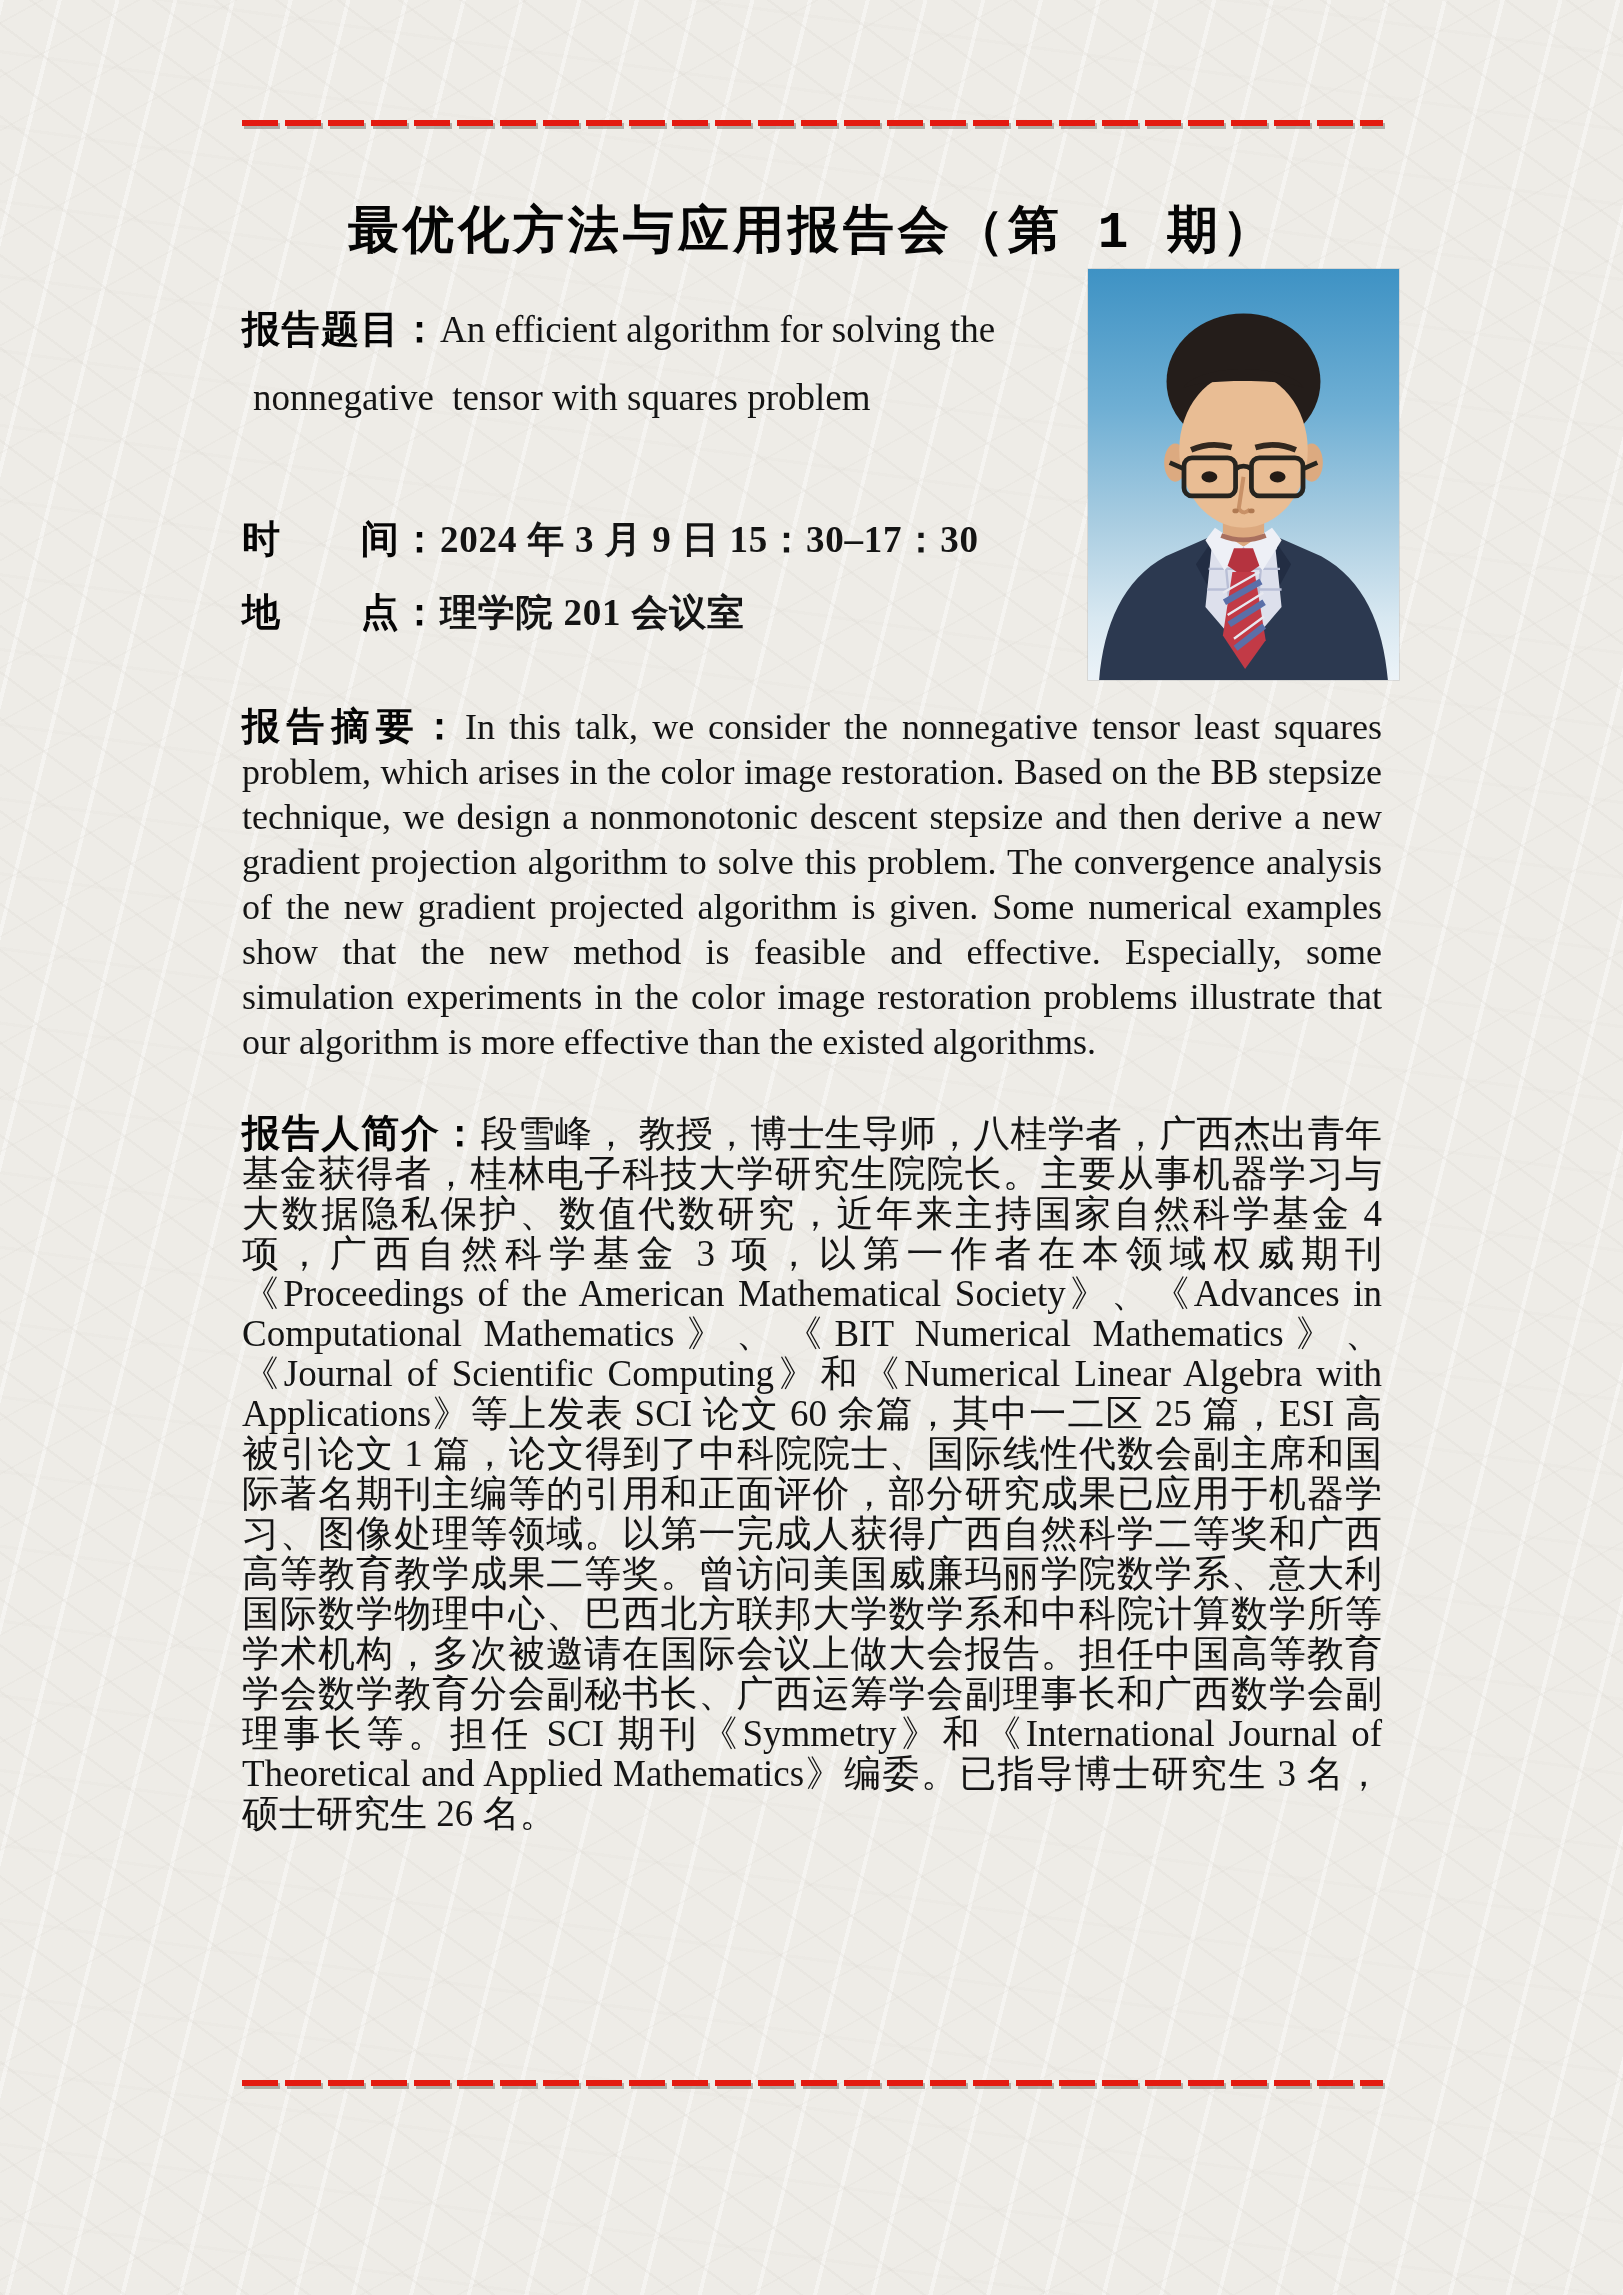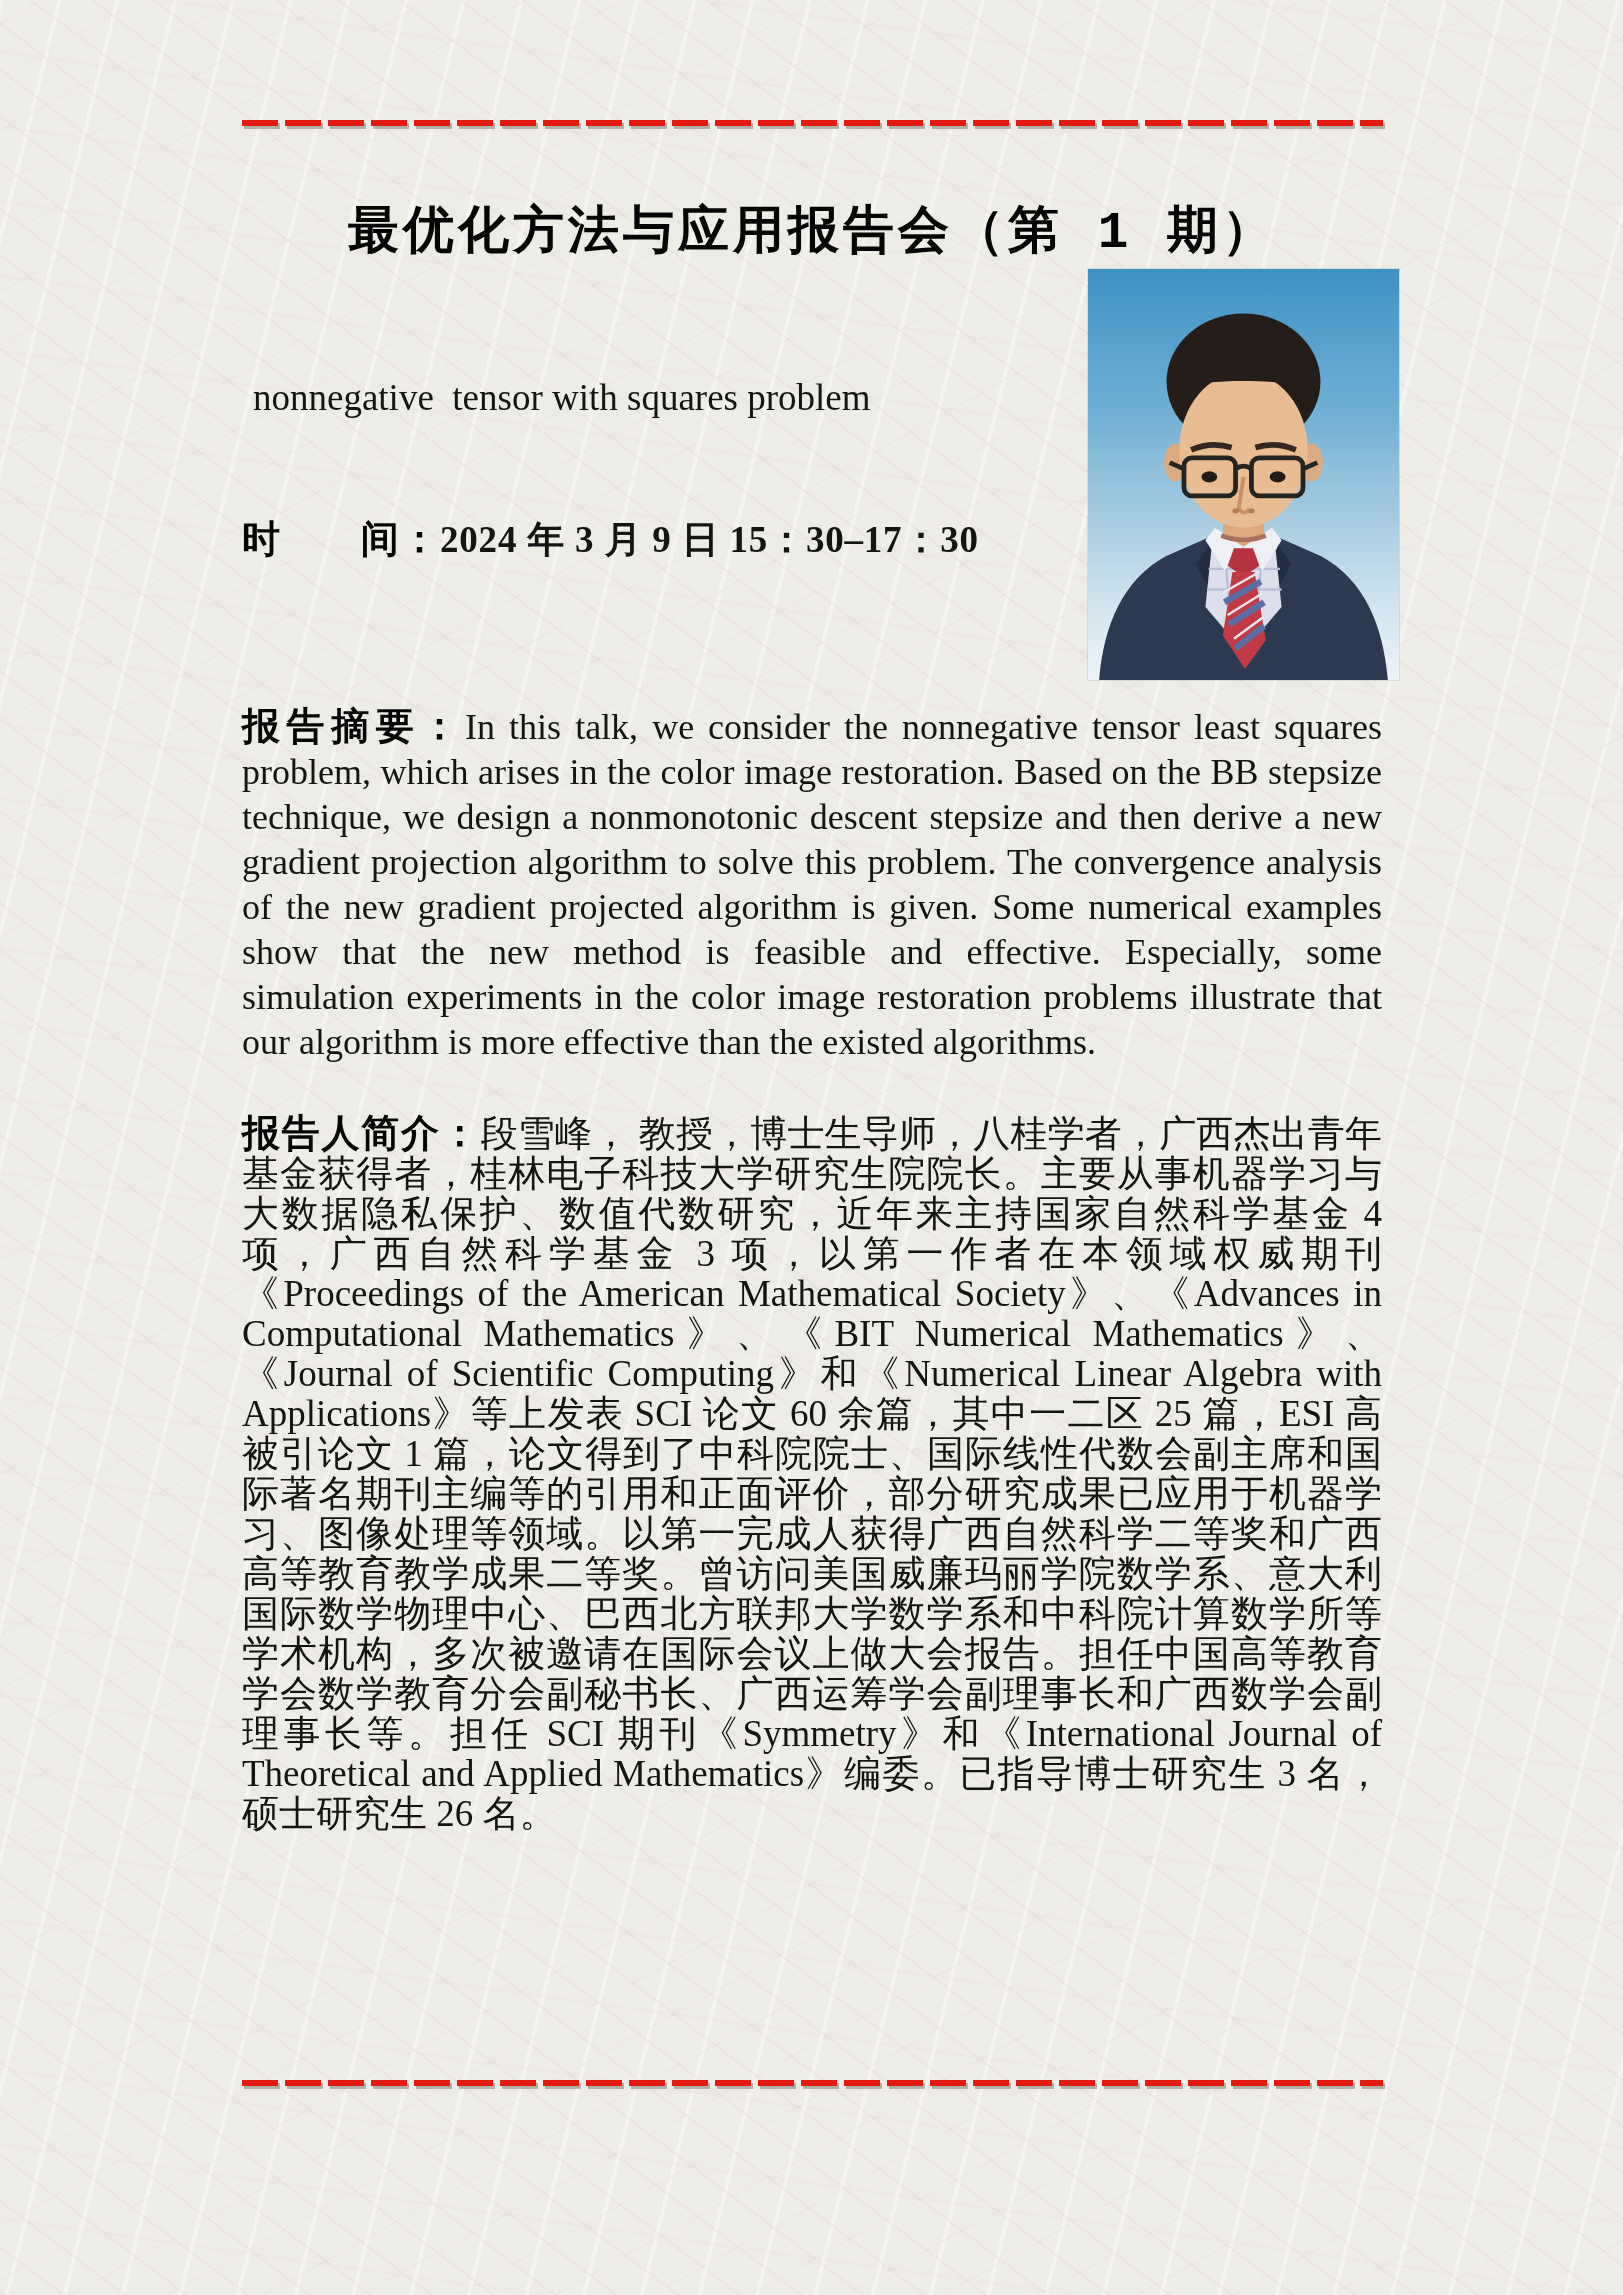--- a/index.html
+++ b/index.html
@@ -116,30 +116,36 @@
 </style>
 </head>
 <body>
 
 <div class="page">
 
   <div class="redline top"></div>
 
   <div class="page-title">最优化方法与应用报告会（第 1 期）</div>
 
+  <div class="info-row row-topic-1">
+    <span class="info-label">报告题目：</span><span class="info-value">An efficient algorithm for solving the</span>
+  </div>
 
   <div class="info-row row-topic-2">
     <span class="info-value prewrap">nonnegative  tensor with squares problem</span>
   </div>
 
 
   <div class="info-row row-time">
     <span class="info-label">时　　间：</span><span class="info-value strong">2024 年 3 月 9 日 15：30–17：30</span>
   </div>
 
+  <div class="info-row row-venue">
+    <span class="info-label">地　　点：</span><span class="info-value strong">理学院 201 会议室</span>
+  </div>
 
   <div class="photo">
     <svg viewBox="0 0 392 518" aria-hidden="true">
 
       <rect x="170" y="290" width="52" height="60" rx="18" fill="#dca97f"></rect>
 
       <path d="M14,518 C20,448 44,392 98,362 L162,334 L196,352 L230,334 L294,362 C348,392 372,448 378,518 Z" fill="#2c3950"></path>
       <path d="M162,334 L196,352 L166,428 L136,372 Z" fill="#222d43"></path>
       <path d="M230,334 L196,352 L226,428 L256,372 Z" fill="#222d43"></path>
 

